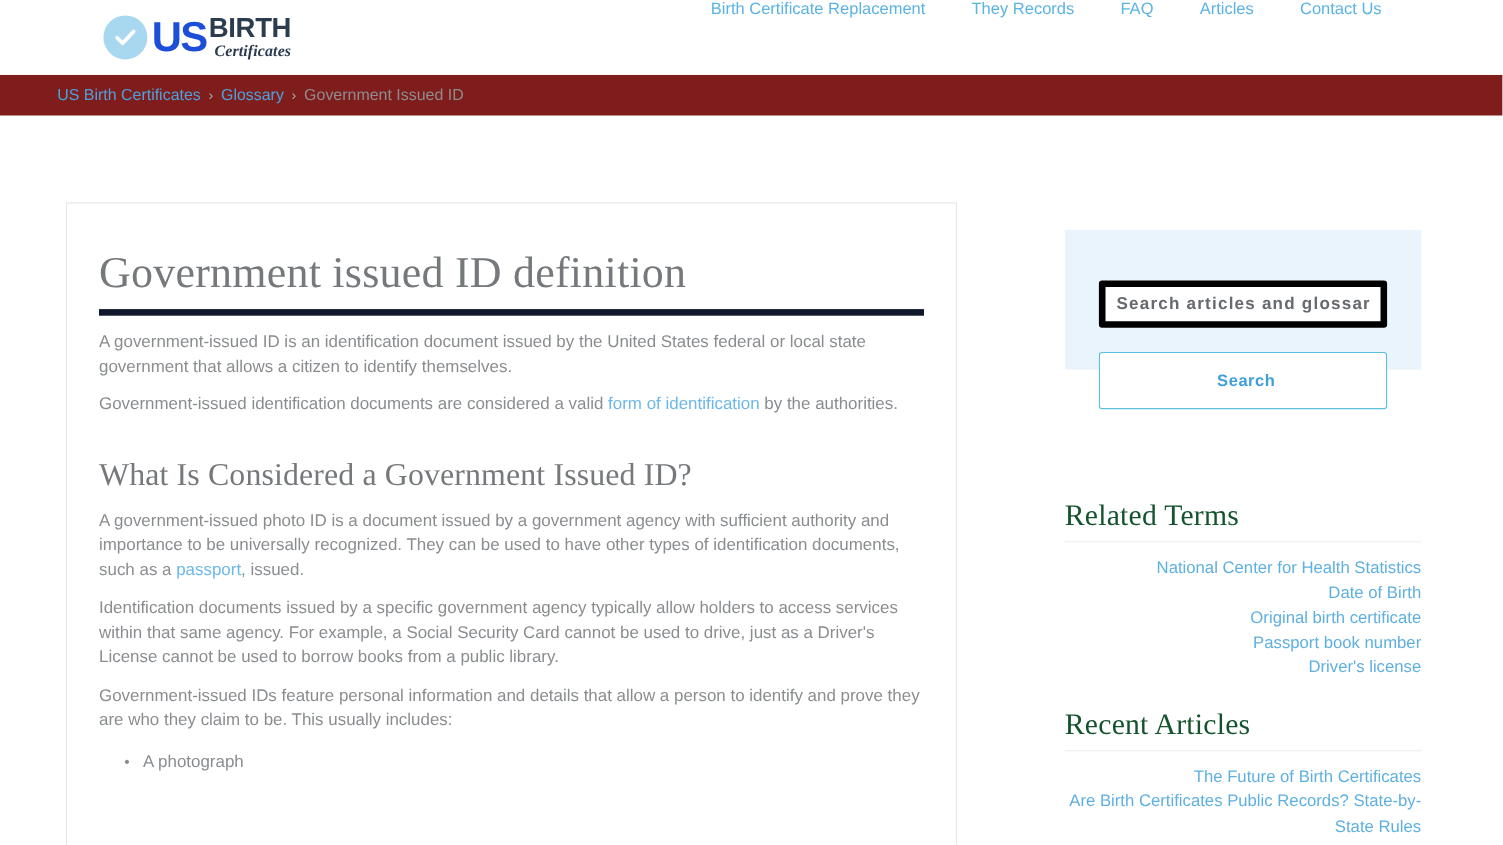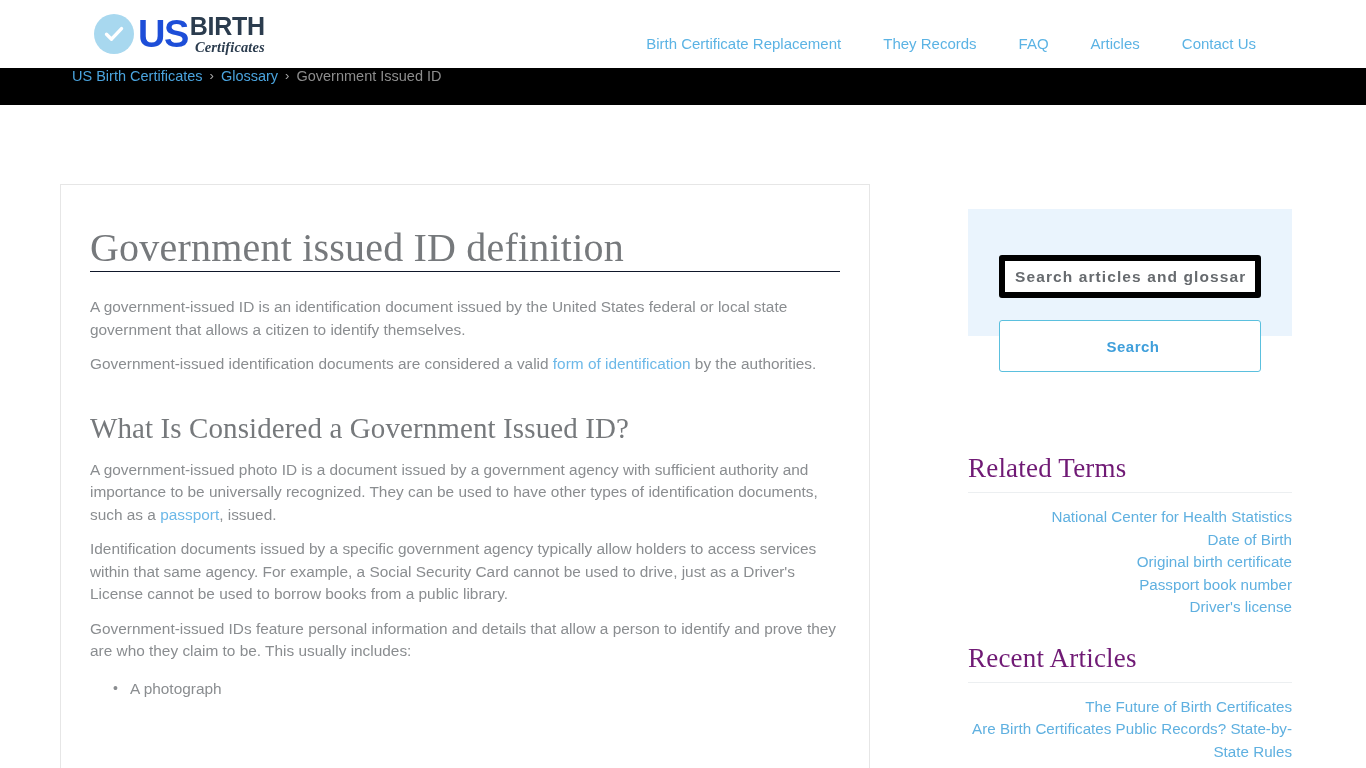--- a/index.html
+++ b/index.html
@@ -62,38 +62,38 @@
     font-style: italic;
     font-size: 14.5px; font-weight: bold;
     color: #2b3c4e;
     letter-spacing: 0.1px;
     text-align: right;
   }
   .main-nav {
     position: absolute;
     right: 94px; top: 0;
     height: 52px;
-    display: flex; align-items: flex-end;
+    display: flex; align-items: flex-start;
     gap: 0;
   }
   .nav-link {
     color: #5bb3e4;
     font-size: 15px;
     text-decoration: none;
     padding: 0 21px;
     white-space: nowrap;
   }
   .nav-link:last-child { padding-right: 16px; }
 
   
   .breadcrumb-bar {
     height: 37px;
-    background: #000000;
-    display: flex; align-items: flex-start;
-    padding-left: 72px;
+    background: #7f1d1d;
+    display: flex; align-items: center;
+    padding-left: 52px;
     font-size: 14.5px;
   }
   .crumb-link { color: #4aa3dd; text-decoration: none; }
   .crumb-sep { color: #a8a8a8; margin: 0 7px; font-size: 13px; }
   .crumb-current { color: #8d8d8d; }
 
   
   .page-wrap {
     position: relative;
     width: 1366px;
@@ -115,21 +115,22 @@
 
   
   h1.page-title {
     font-family: "Liberation Serif", serif;
     font-size: 40px;
     font-weight: normal;
     color: #76797c;
     margin: 0 0 0 0;
     letter-spacing: 0.2px;
     line-height: 1.15;
-    border-bottom: 1px solid #0f172a;
+    padding-bottom: 10px;
+    border-bottom: 6px solid #0f172a;
   }
   h2.section-title {
     font-family: "Liberation Serif", serif;
     font-size: 29px;
     font-weight: normal;
     color: #76797c;
     margin: 34px 0 13px 0;
     line-height: 1.25;
     letter-spacing: 0.1px;
   }
@@ -203,21 +204,21 @@
     padding-left: 12px;
   }
 
   
   .side-section { margin-top: 24px; }
   .side-section.first { margin-top: 117px; }
   h3.side-title {
     font-family: "Liberation Serif", serif;
     font-size: 27px;
     font-weight: normal;
-    color: #701a75;
+    color: #14532d;
     margin: 0 0 0 0;
     padding-bottom: 8px;
     border-bottom: 1px solid #eceff1;
     letter-spacing: 0.2px;
   }
   ul.side-list {
     list-style: none;
     margin: 13px 0 0 0;
     padding: 0;
     text-align: right;
@@ -265,21 +266,21 @@
   <a class="crumb-link" href="#">Glossary</a>
   <span class="crumb-sep">›</span>
   <span class="crumb-current">Government Issued ID</span>
 </div>
 
 <div class="page-wrap">
 
   <article class="content-card">
     <h1 class="page-title">Government issued ID definition</h1>
 
-    <p class="body-text" style="margin-top:24px;">A government-issued ID is an identification document issued by the United States federal or local state government that allows a citizen to identify themselves.</p>
+    <p class="body-text" style="margin-top:13px;">A government-issued ID is an identification document issued by the United States federal or local state government that allows a citizen to identify themselves.</p>
 
     <p class="body-text">
       <span>Government-issued identification documents are considered a valid </span><a class="inline-link" href="#">form of identification</a><span> by the authorities.</span>
     </p>
 
     <h2 class="section-title">What Is Considered a Government Issued ID?</h2>
 
     <p class="body-text">
       <span>A government-issued photo ID is a document issued by a government agency with sufficient authority and importance to be universally recognized. They can be used to have other types of identification documents, such as a </span><a class="inline-link" href="#">passport</a><span>, issued.</span>
     </p>

